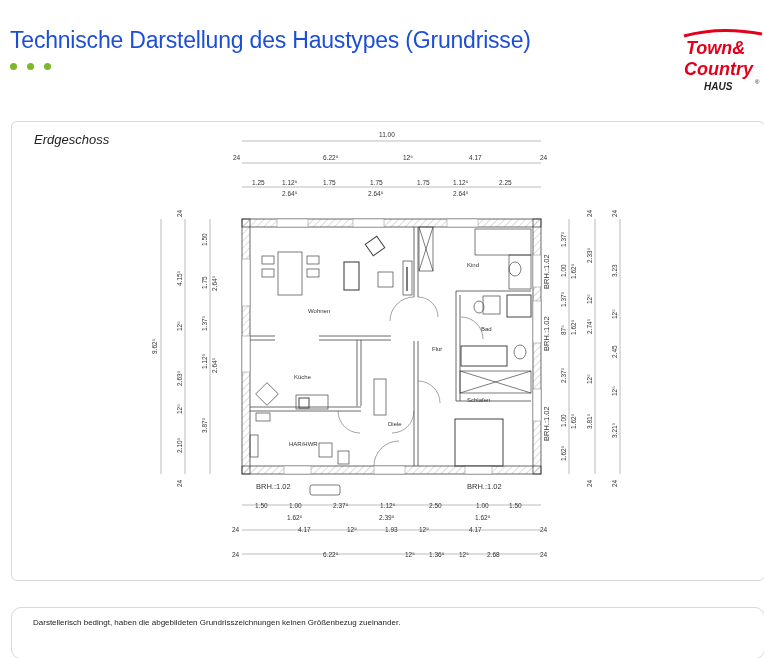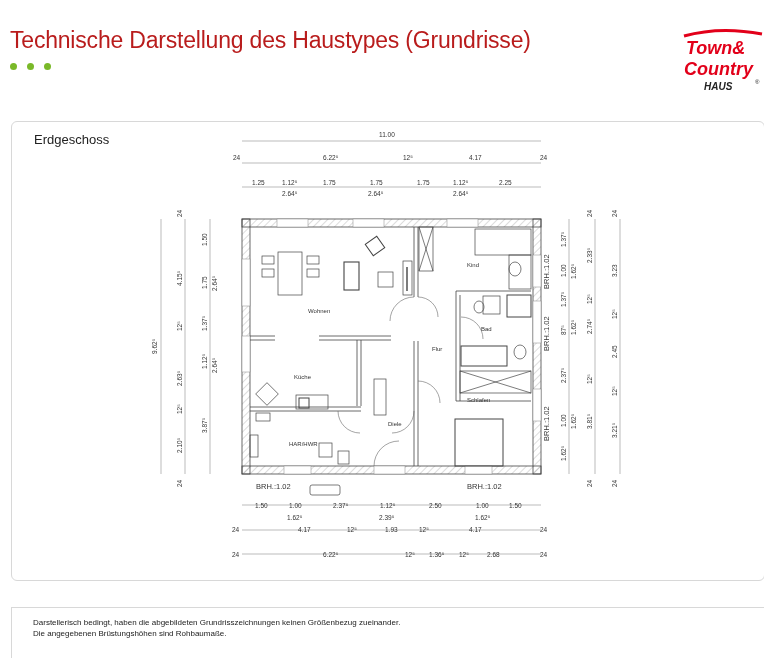--- a/index.html
+++ b/index.html
@@ -1,24 +1,24 @@
 <!DOCTYPE html>
 <html><head>
 <meta charset="utf-8">
 <style>
   html,body{margin:0;padding:0;background:#fff;}
   body{width:764px;height:658px;position:relative;overflow:hidden;font-family:"Liberation Sans",sans-serif;color:#222;}
-  .title{position:absolute;left:10px;top:27px;font-size:23px;color:#b91c1c;letter-spacing:-0.2px;white-space:nowrap;}
+  .title{position:absolute;left:10px;top:27px;font-size:23px;color:#1d4ed8;letter-spacing:-0.2px;white-space:nowrap;}
   .dots{position:absolute;left:10px;top:63px;display:flex;gap:10px;}
   .dot{width:7px;height:7px;border-radius:50%;background:#7ab929;}
   .logo{position:absolute;left:680px;top:26px;width:84px;height:70px;}
   .panel{position:absolute;left:11px;top:121px;width:752px;height:458px;border:1px solid #d8d8d8;border-radius:6px;background:#fff;}
-  .floor-label{position:absolute;left:22px;top:10px;font-size:13px;color:#222;}
+  .floor-label{position:absolute;left:22px;top:10px;font-size:13px;color:#222;font-style:italic;}
   .plan{position:absolute;left:0;top:0;}
-  .notes{position:absolute;left:11px;top:607px;width:752px;height:50px;border:1px solid #d8d8d8;border-radius:0;}
+  .notes{position:absolute;left:11px;top:607px;width:752px;height:50px;border:1px solid #d8d8d8;border-radius:10px;}
   .notes p{margin:0;font-size:8px;line-height:10.5px;color:#222;}
   .notes .inner{position:absolute;left:21px;top:10px;}
   .dim{font-family:"Liberation Sans",sans-serif;font-size:6.5px;fill:#333;}
   .room{font-family:"Liberation Sans",sans-serif;font-size:6px;fill:#333;}
   .brh{font-family:"Liberation Sans",sans-serif;font-size:7.5px;fill:#333;}
 </style>
 </head>
 <body>
 
 <div class="title">Technische Darstellung des Haustypes (Grundrisse)</div>
@@ -257,15 +257,14 @@
       <text class="dim" x="616" y="395" transform="rotate(-90 616 395)">12⁵</text>
       <text class="dim" x="616" y="437" transform="rotate(-90 616 437)">3.21⁵</text>
       <text class="dim" x="616" y="486" transform="rotate(-90 616 486)">24</text>
     </g>
   </svg>
 </div>
 
 <div class="notes">
   <div class="inner">
     <p>Darstellerisch bedingt, haben die abgebildeten Grundrisszeichnungen keinen Größenbezug zueinander.</p>
-    <p>Die angegebenen Brüstungshöhen sind Rohbaumaße.</p>
   </div>
 </div>
 
 </body></html>

